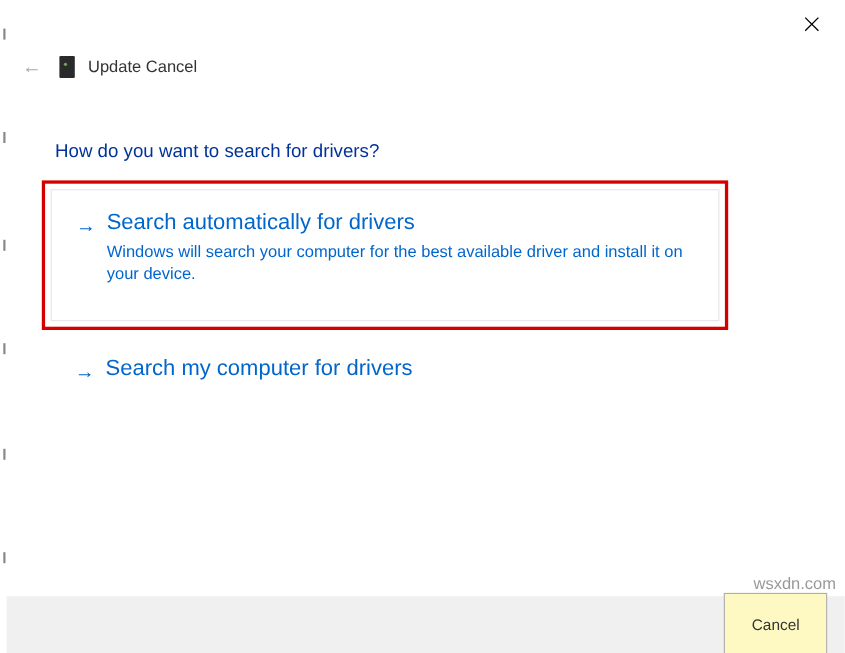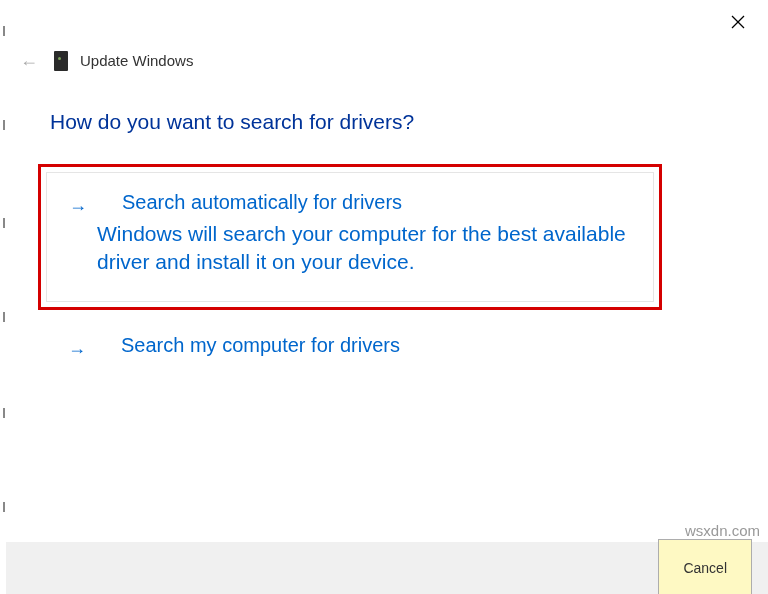--- a/index.html
+++ b/index.html
@@ -65,23 +65,23 @@
       background: #7aa05a;
       border-radius: 50%;
     }
     .header-title {
       font-size: 15px;
       color: #333;
       font-weight: 400;
     }
     .question {
       position: absolute;
-      top: 110px;
+      top: 128px;
       left: 50px;
-      font-size: 21px;
+      font-size: 17px;
       color: #003399;
       font-weight: 400;
     }
     .options-wrap {
       position: absolute;
       top: 164px;
       left: 38px;
       width: 624px;
     }
     .highlight-box {
@@ -111,25 +111,24 @@
       width: 16px;
     }
     .option-text {
       flex: 1;
     }
     .option-title {
       color: #0066cc;
       font-size: 20px;
       font-weight: 400;
       margin-bottom: 6px;
-      margin-left: 25px;
     }
     .option-desc {
       color: #0066cc;
-      font-size: 21px;
+      font-size: 15px;
       line-height: 1.35;
     }
     .footer {
       position: absolute;
       bottom: 0;
       left: 6px;
       right: 0;
       height: 52px;
       background: #f0f0f0;
       display: flex;
@@ -185,21 +184,21 @@
   <div class="close-btn">
     <svg viewBox="0 0 14 14">
       <line x1="1" y1="1" x2="13" y2="13" stroke="#000" stroke-width="1.2"></line>
       <line x1="13" y1="1" x2="1" y2="13" stroke="#000" stroke-width="1.2"></line>
     </svg>
   </div>
 
   <div class="header">
     <span class="back-arrow">←</span>
     <span class="device-icon"></span>
-    <span class="header-title">Update Windows</span>
+    <span class="header-title">Update Cancel</span>
   </div>
 
   <div class="question">How do you want to search for drivers?</div>
 
   <div class="options-wrap">
 
     <div class="highlight-box">
       <div class="option">
         <span class="arrow">→</span>
         <div class="option-text">

